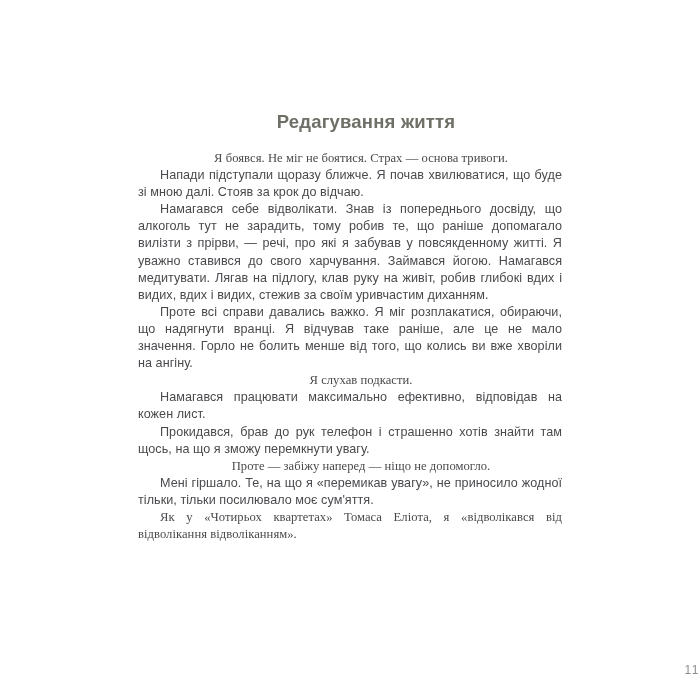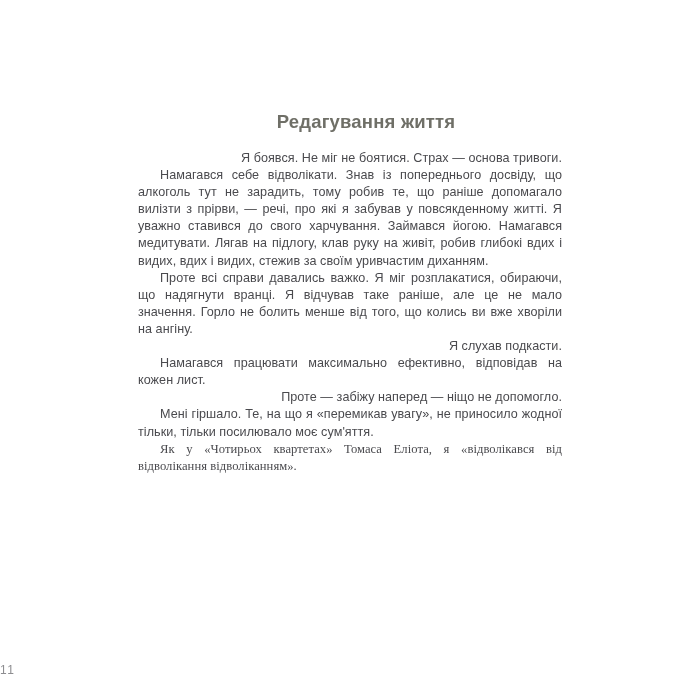--- a/index.html
+++ b/index.html
@@ -56,62 +56,65 @@
     hyphens: manual;
   }
 
   
   .para:last-of-type {
     text-align: justify;
     font-family: Liberation Serif, serif;
   }
 
   .short-line {
-    text-align: right;
+    text-align: center;
+    font-family: Liberation Serif, serif;
   }
 
   .italic {
     font-style: italic;
   }
 
   .page-number {
     position: absolute;
     top: 662px;
     left: 0;
     width: 700px;
-    text-align: left;
+    text-align: right;
     font-size: 12px;
     color: #8d8d90;
     line-height: 16px;
     letter-spacing: 1.5px;
   }
 </style>
 </head>
 <body>
 
 <div class="page">
 
   <h1 class="page-title">Редагування життя</h1>
 
   <div class="text-column">
 
     <p class="para short-line">Я боявся. Не міг не боятися. Страх — основа тривоги.</p>
 
+    <p class="para">Напади підступали щоразу ближче. Я почав хвилюватися, що буде зі мною далі. Стояв за крок до відчаю.</p>
 
     <p class="para">Намагався себе відволікати. Знав із попереднього досвіду, що алкоголь тут не зарадить, тому робив те, що раніше допомагало вилізти з прірви, — речі, про які я забував у повсякденному житті. Я уважно ставився до свого харчування. Займався йогою. Намагався медитувати. Лягав на підлогу, клав руку на живіт, робив глибокі вдих і видих, вдих і видих, стежив за своїм уривчастим диханням.</p>
 
     <p class="para">Проте всі справи давались важко. Я міг розплакатися, обираючи, що надягнути вранці. Я відчував таке раніше, але це не мало значення. Горло не болить менше від того, що колись ви вже хворіли на ангіну.</p>
 
 
     <p class="para short-line">Я слухав подкасти.</p>
 
 
 
     <p class="para">Намагався працювати максимально ефективно, відповідав на кожен лист.</p>
 
+    <p class="para">Прокидався, брав до рук телефон і страшенно хотів знайти там щось, на що я зможу перемкнути увагу.</p>
 
     <p class="para short-line">Проте — забіжу наперед — ніщо не допомогло.</p>
 
     <p class="para">Мені гіршало. Те, на що я «перемикав увагу», не приносило жодної тільки, тільки посилювало моє сум'яття.</p>
 
     <p class="para">Як у «Чотирьох квартетах» Томаса Еліота, я «відволікався від відволікання відволіканням».</p>
 
   </div>
 
   <div class="page-number">11</div>

